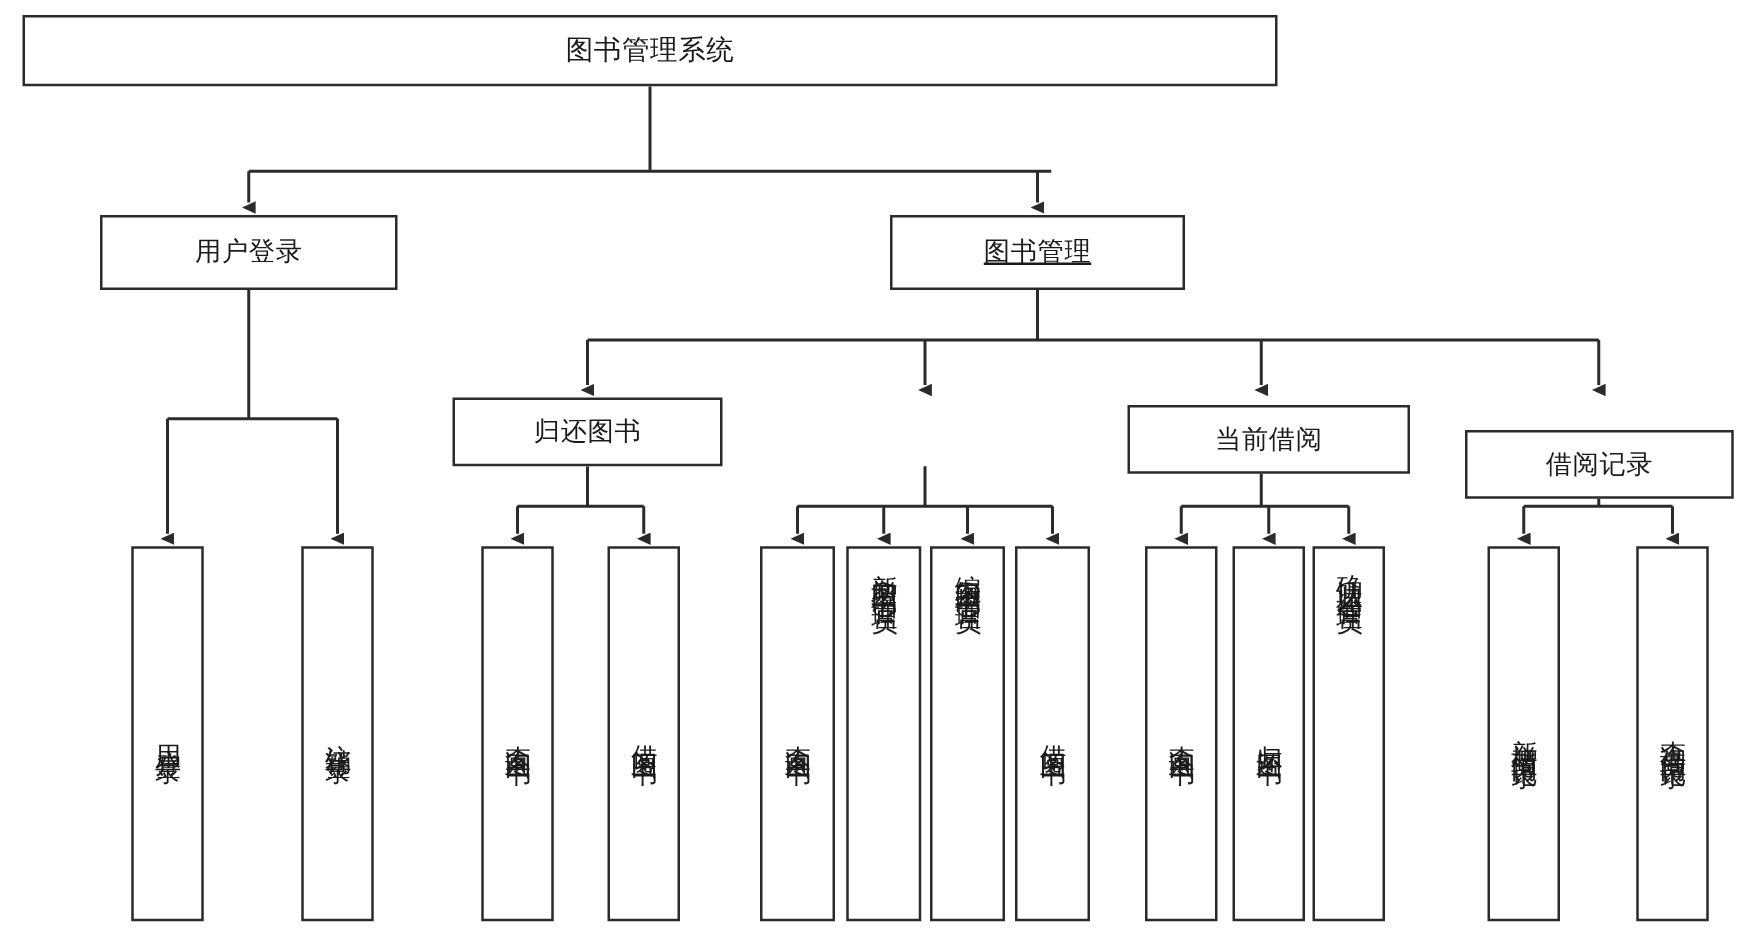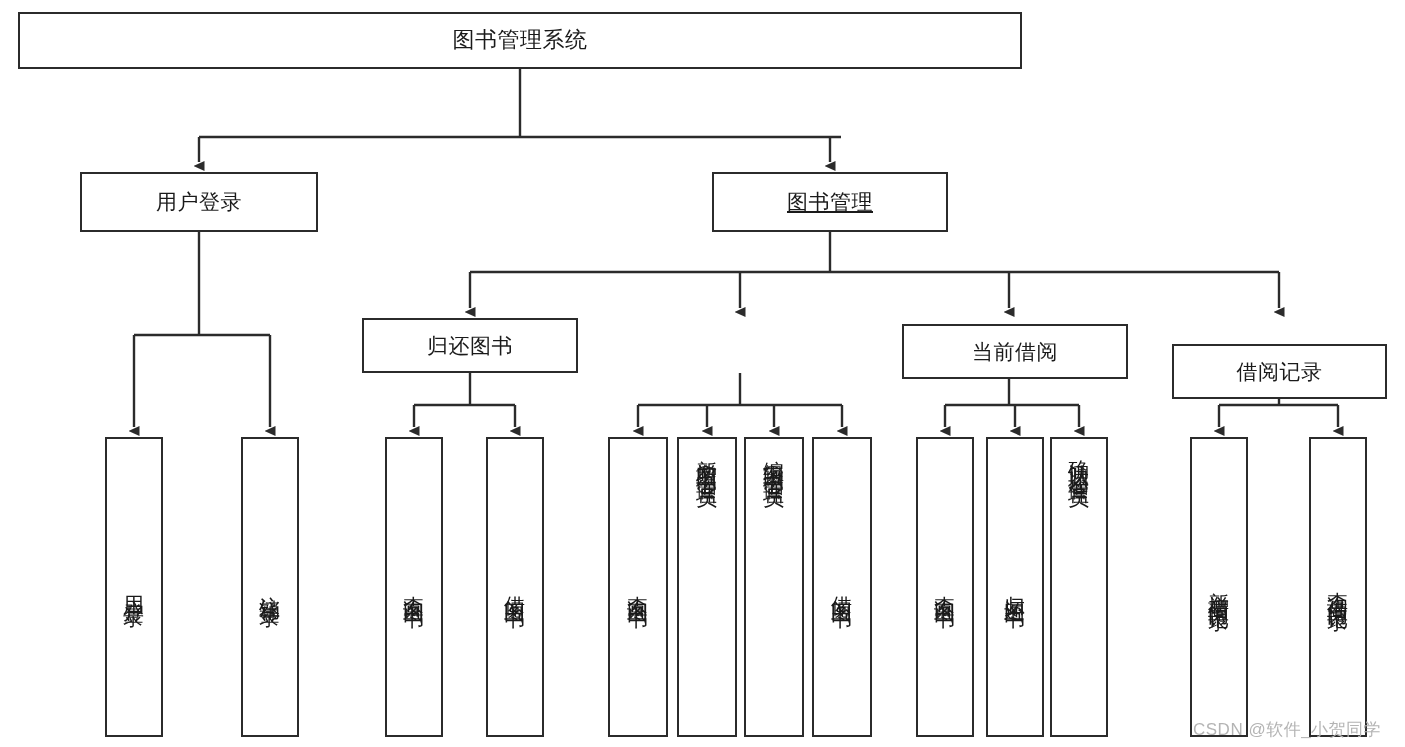--- a/index.html
+++ b/index.html
@@ -195,15 +195,14 @@
     <span class="node-label">确认归还（管理员）</span>
   </div>
 
   <div class="node vertical centered" style="left:1190px;top:437px;width:58px;height:300px;">
     <span class="node-label">新增借阅记录</span>
   </div>
   <div class="node vertical centered" style="left:1309px;top:437px;width:58px;height:300px;">
     <span class="node-label">查询借阅记录</span>
   </div>
 
-  <div class="watermark" style="left:1193px;top:718px;">CSDN @软件_小贺同学</div>
 
 </div>
 
 </body></html>

